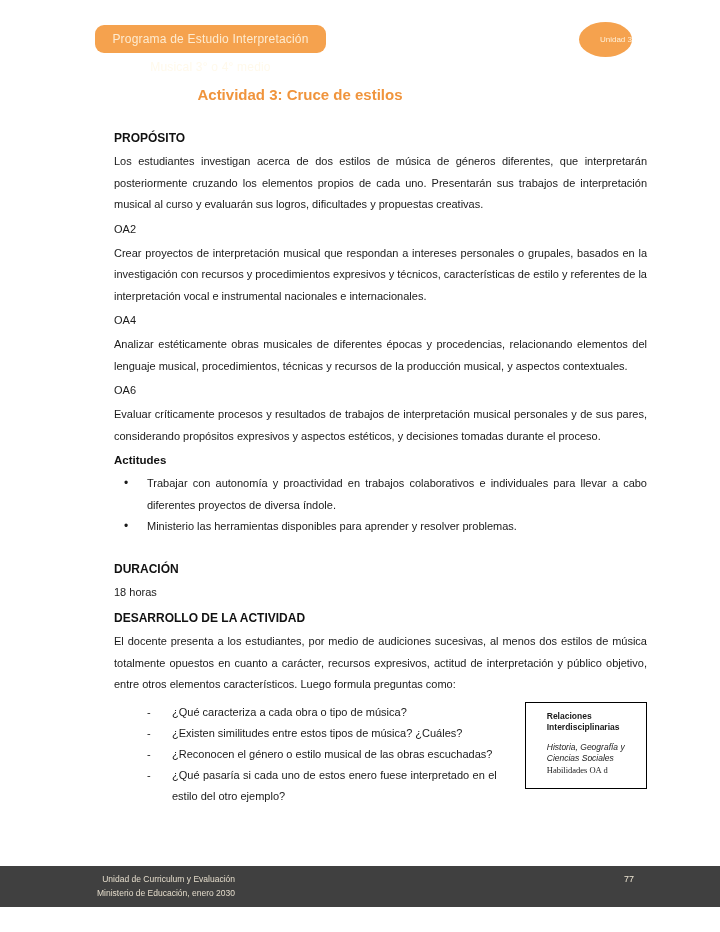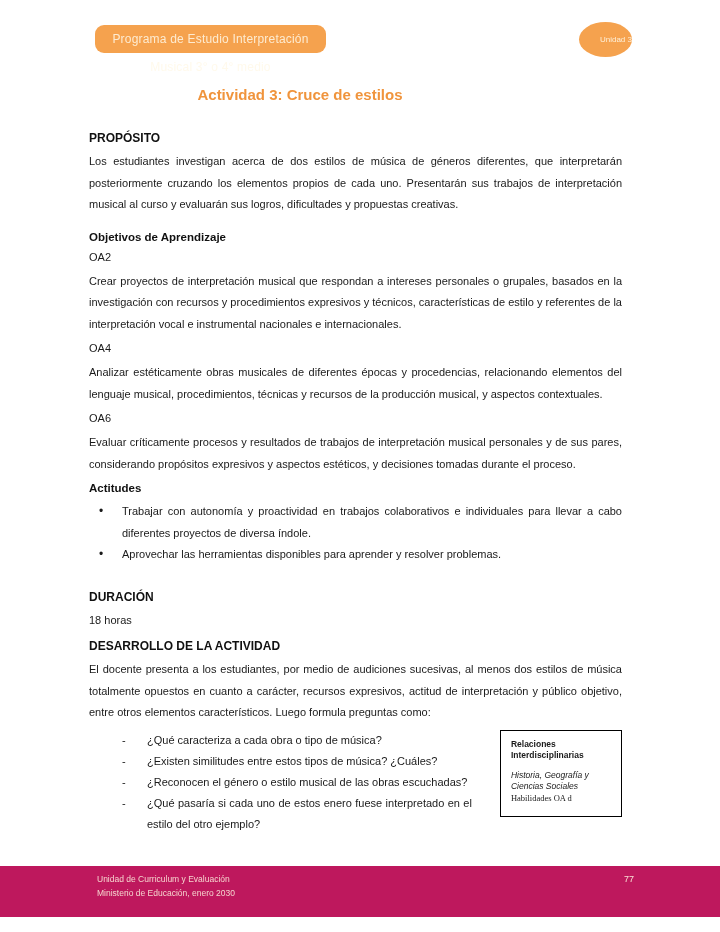--- a/index.html
+++ b/index.html
@@ -29,21 +29,21 @@
   }
 
   
   .title {
     position:absolute; top:86px; left:0; width:600px;
     text-align:center; font-size:15px; font-weight:bold; color:#F0943C;
   }
 
   
   .content {
-    position:absolute; left:89px; top:131px; width:533px;
+    position:absolute; left:114px; top:131px; width:533px;
     font-size:11px; line-height:21.5px;
   }
   .h-caps, .h-sub {
     font-size:12px; font-weight:bold; line-height:14px;
     margin:14px 0 6px 0; color:#111;
   }
   .h-first { margin-top:0; }
   .h-sub { font-size:11.5px; }
   .content p { text-align:justify; margin:0 0 6px 0; }
   .oa-label { line-height:15px; margin:0 0 6px 0; }
@@ -56,31 +56,32 @@
   }
 
   .qrow { display:flex; align-items:flex-start; margin-top:2px; }
   ul.dashes { list-style:none; width:390px; line-height:21px; }
   ul.dashes li { position:relative; padding-left:58px; text-align:justify; }
   ul.dashes li::before { content:"-"; position:absolute; left:33px; top:0; }
 
   .sidebox {
     margin-left:28px; width:124px; min-height:87px;
     border:1.5px solid #000; background:#fff;
-    padding:8px 7px 7px 10px;
+    padding:8px 7px 7px 21px;
     font-size:8.5px; line-height:11px;
   }
   .sidebox-title { font-weight:bold; margin-bottom:9px; }
   .sidebox-subject { font-style:italic; }
   .sidebox-skills { margin-top:1px;font-family:Liberation Serif, serif; }
 
   
   .footer {
-    position:absolute; left:0; top:866px; width:720px; height:51px;
-    background:#be185d;
+    position:absolute; left:0; top:866px; width:720px; height:41px;
+    background:#404040;
+    text-align:right;
   }
   .footer-left {
     position:absolute; left:97px; top:7px;
     font-size:8.5px; line-height:13.5px; color:rgba(255,246,226,0.85);
   }
   .footer-page {
     position:absolute; right:86px; top:8px;
     font-size:9px; color:rgba(255,246,226,0.9);
   }
 </style>
@@ -92,32 +93,31 @@
   <div class="badge-rect">Programa de Estudio Interpretación Musical 3° o 4° medio</div>
   <div class="badge-ellipse">Unidad 3</div>
 
   <div class="title">Actividad 3: Cruce de estilos</div>
 
   <div class="content">
 
     <div class="h-caps h-first">PROPÓSITO</div>
     <p>Los estudiantes investigan acerca de dos estilos de música de géneros diferentes, que interpretarán posteriormente cruzando los elementos propios de cada uno. Presentarán sus trabajos de interpretación musical al curso y evaluarán sus logros, dificultades y propuestas creativas.</p>
 
-    <div class="h-caps h-sub">Objetivos de Aprendizaje</div>
     <div class="oa-label">OA2</div>
     <p>Crear proyectos de interpretación musical que respondan a intereses personales o grupales, basados en la investigación con recursos y procedimientos expresivos y técnicos, características de estilo y referentes de la interpretación vocal e instrumental nacionales e internacionales.</p>
     <div class="oa-label">OA4</div>
     <p>Analizar estéticamente obras musicales de diferentes épocas y procedencias, relacionando elementos del lenguaje musical, procedimientos, técnicas y recursos de la producción musical, y aspectos contextuales.</p>
     <div class="oa-label">OA6</div>
     <p>Evaluar críticamente procesos y resultados de trabajos de interpretación musical personales y de sus pares, considerando propósitos expresivos y aspectos estéticos, y decisiones tomadas durante el proceso.</p>
 
     <div class="h-caps h-sub" style="margin-top:4px">Actitudes</div>
     <ul class="bullets">
       <li>Trabajar con autonomía y proactividad en trabajos colaborativos e individuales para llevar a cabo diferentes proyectos de diversa índole.</li>
-      <li>Aprovechar las herramientas disponibles para aprender y resolver problemas.</li>
+      <li>Ministerio las herramientas disponibles para aprender y resolver problemas.</li>
     </ul>
 
     <div class="h-caps" style="margin-top:24px">DURACIÓN</div>
     <p>18 horas</p>
 
     <div class="h-caps" style="margin-top:8px">DESARROLLO DE LA ACTIVIDAD</div>
     <p>El docente presenta a los estudiantes, por medio de audiciones sucesivas, al menos dos estilos de música totalmente opuestos en cuanto a carácter, recursos expresivos, actitud de interpretación y público objetivo, entre otros elementos característicos. Luego formula preguntas como:</p>
 
     <div class="qrow">
       <ul class="dashes">

